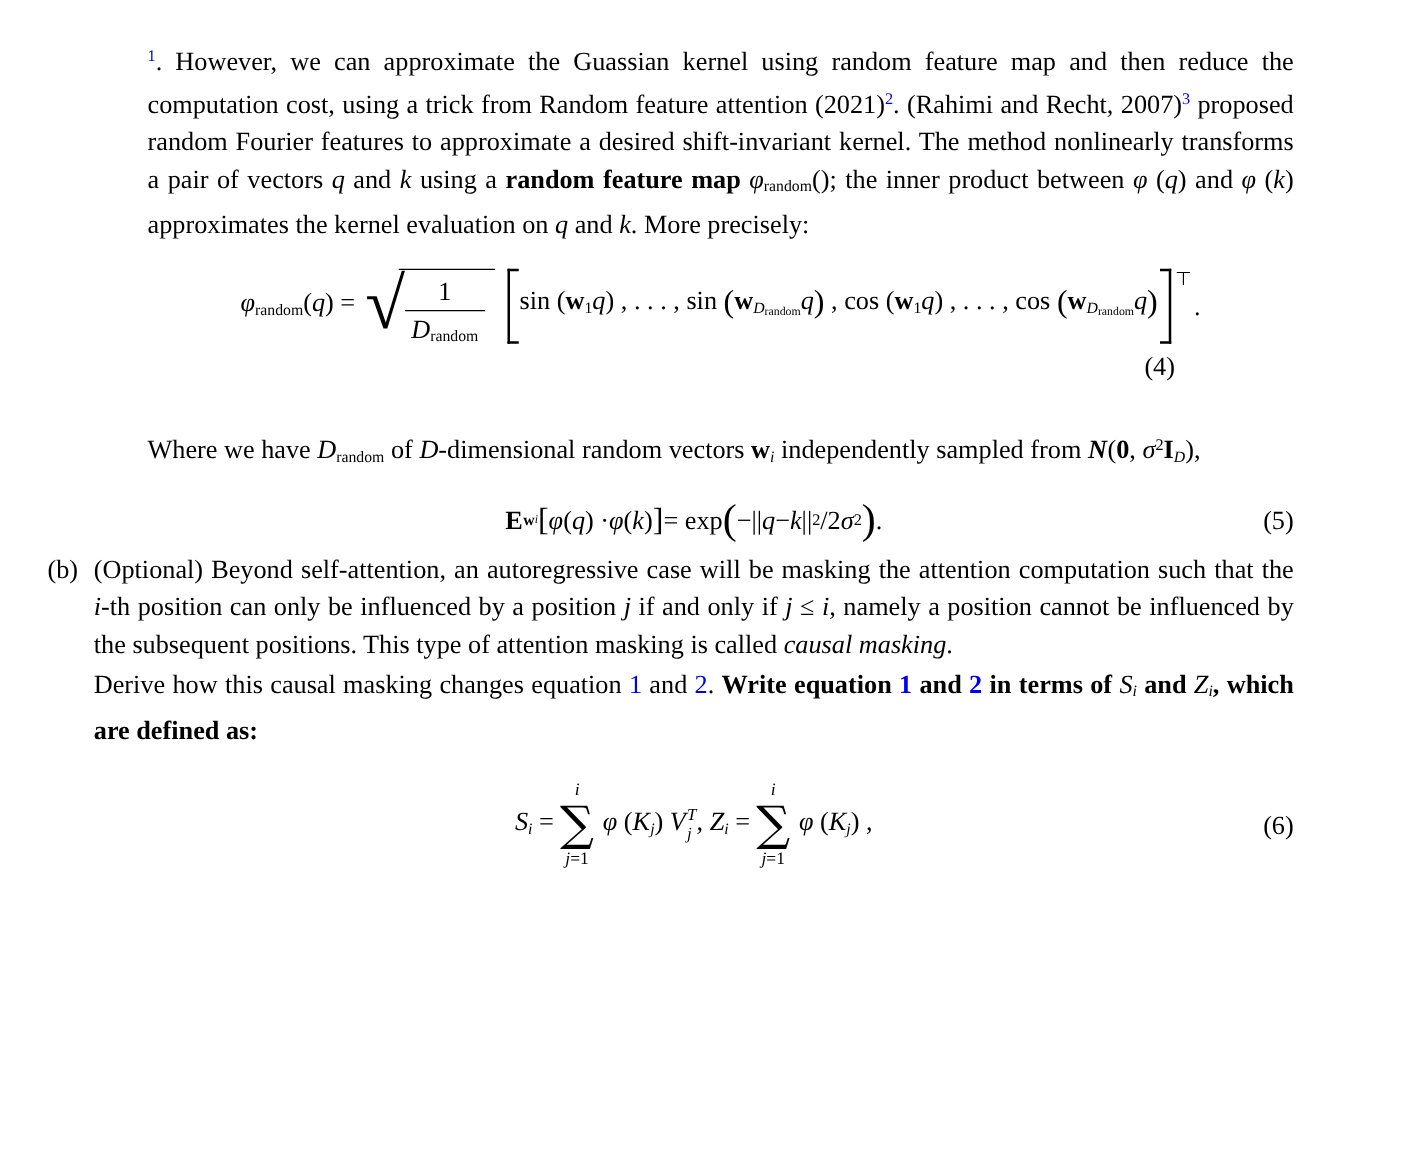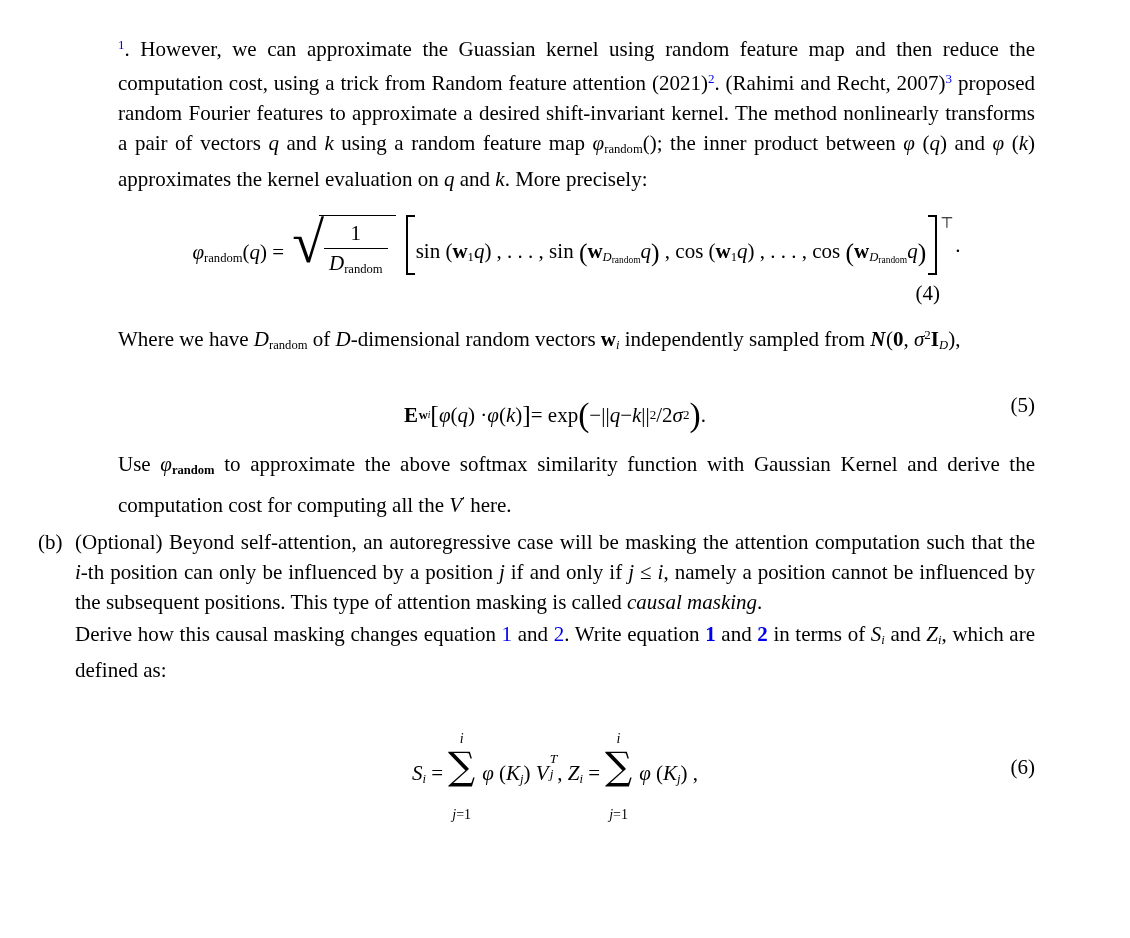--- a/index.html
+++ b/index.html
@@ -11,26 +11,26 @@
   body{width:1130px;font-family:"Liberation Serif","DejaVu Serif","DejaVu Sans",serif;font-size:21px;line-height:30px;}
   .page{padding:30px 0 18px 0;}
 
   .para{margin:0;text-align:justify;}
   .indent-a{margin-left:118px;margin-right:95px;}
   .indent-b{margin-left:75px;margin-right:95px;}
   .mt2{margin-top:2px;}
   .mt8{margin-top:8px;}
   .mt18{margin-top:18px;}
   .mt20{margin-top:20px;}
-  .mt24{margin-top:12px;}
+  .mt24{margin-top:33px;}
   .mt26{margin-top:26px;}
 
   
   .sg-p{}
-  .sg-b{font-weight:400;}
+  .sg-b{font-weight:700;}
   .sg-i{font-style:italic;}
   .sg-r{}
   .sg-bm{font-weight:700;}
   .sg-cal{font-style:italic;font-weight:700;letter-spacing:.5px;}
   .sg-bb{font-weight:700;letter-spacing:.5px;}
   .sg-l{color:var(--link);}
   .sg-bl{color:var(--link);font-weight:700;}
   .sg-ls{color:var(--link);font-size:.62em;vertical-align:.55em;}
   .sg-sup{font-size:.62em;vertical-align:.5em;}
   .sg-sub{font-size:.6em;vertical-align:-.25em;}
@@ -40,21 +40,21 @@
   .sg-ssi{font-size:.45em;vertical-align:-.5em;font-style:italic;}
   .sg-big{font-size:1.6em;line-height:1;vertical-align:-.14em;}
   .sg-bigp{font-size:1.22em;line-height:1;vertical-align:-.1em;}
   .sg-lim-i{font-style:italic;}
   .sg-lim-r{}
 
   
   .display-eq{white-space:nowrap;}
   .eq4-wrap{margin-left:118px;margin-right:95px;}
   .eq4-line{display:flex;align-items:center;justify-content:center;}
-  .chunk{display:inline-block;margin-top:20px;}
+  .chunk{display:inline-block;}
   .sqrt{display:inline-flex;align-items:flex-start;margin:0 4px 0 8px;}
   .rad{font-size:58px;line-height:58px;display:inline-block;margin-right:-5px;}
   .sqrt-body{border-top:1.8px solid var(--ink);padding:5px 8px 0 5px;display:inline-flex;align-items:center;margin-top:1px;}
   .frac{display:inline-flex;flex-direction:column;align-items:center;line-height:1.15;}
   .fnum{padding:0 4px 2px 4px;}
   .fden{border-top:1.6px solid var(--ink);padding:2px 5px 0 5px;}
   .bigbr{width:7px;align-self:stretch;margin:1px 1px;}
   .bigbr.bl{border-left:2px solid var(--ink);border-top:2px solid var(--ink);border-bottom:2px solid var(--ink);margin-left:6px;}
   .bigbr.br{border-right:2px solid var(--ink);border-top:2px solid var(--ink);border-bottom:2px solid var(--ink);margin-left:2px;}
   .trans{align-self:flex-start;font-size:15px;line-height:15px;margin:2px 2px 0 2px;font-family:"DejaVu Sans","DejaVu Serif",sans-serif;}
@@ -133,21 +133,20 @@
         <span class="sg-sup">2</span>
         <span class="sg-r"> /2</span>
         <span class="sg-i">σ</span>
         <span class="sg-sup">2</span>
         <span class="sg-big">)</span>
         <span class="sg-r"> .</span>
       </span>
     <span class="eq-num abs">(5)</span>
   </div>
 
-  <p class="para indent-a mt18"><span class="sg-b">Use </span><span class="sg-i">φ</span><span class="sg-bsub">random</span><span class="sg-b"> to approximate the above softmax similarity function with Gaussian Kernel and derive the computation cost for computing all the </span><span class="sg-i">V</span><span class="sg-sup">′</span><span class="sg-b"> here.</span></p>
 
   <div class="item-b mt8">
     <span class="marker">(b)</span>
     <p class="para"><span class="sg-p">(Optional) Beyond self-attention, an autoregressive case will be masking the attention computation such that the </span><span class="sg-i">i</span><span class="sg-p">-th position can only be influenced by a position </span><span class="sg-i">j</span><span class="sg-p"> if and only if </span><span class="sg-i">j</span><span class="sg-p"> ≤ </span><span class="sg-i">i</span><span class="sg-p">, namely a position cannot be influenced by the subsequent positions.  This type of attention masking is called </span><span class="sg-i">causal masking</span><span class="sg-p">.</span></p>
   </div>
 
   <p class="para indent-b mt2"><span class="sg-p">Derive how this causal masking changes equation </span><span class="sg-l">1</span><span class="sg-p"> and </span><span class="sg-l">2</span><span class="sg-p">.  </span><span class="sg-b">Write equation </span><span class="sg-bl">1</span><span class="sg-b"> and </span><span class="sg-bl">2</span><span class="sg-b"> in terms of </span><span class="sg-i">S</span><span class="sg-isub">i</span><span class="sg-b"> and </span><span class="sg-i">Z</span><span class="sg-isub">i</span><span class="sg-b">, which are defined as:</span></p>
 
   <div class="display-eq numbered mt26">
     <span class="eq-center">

